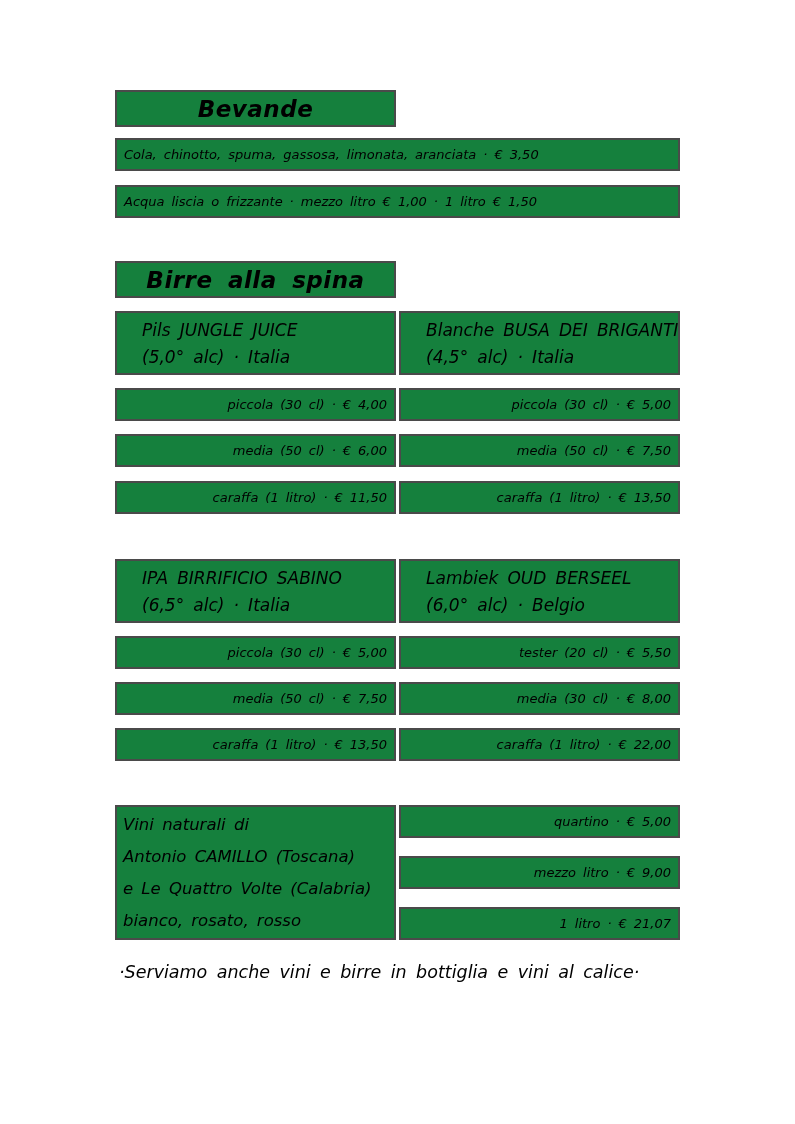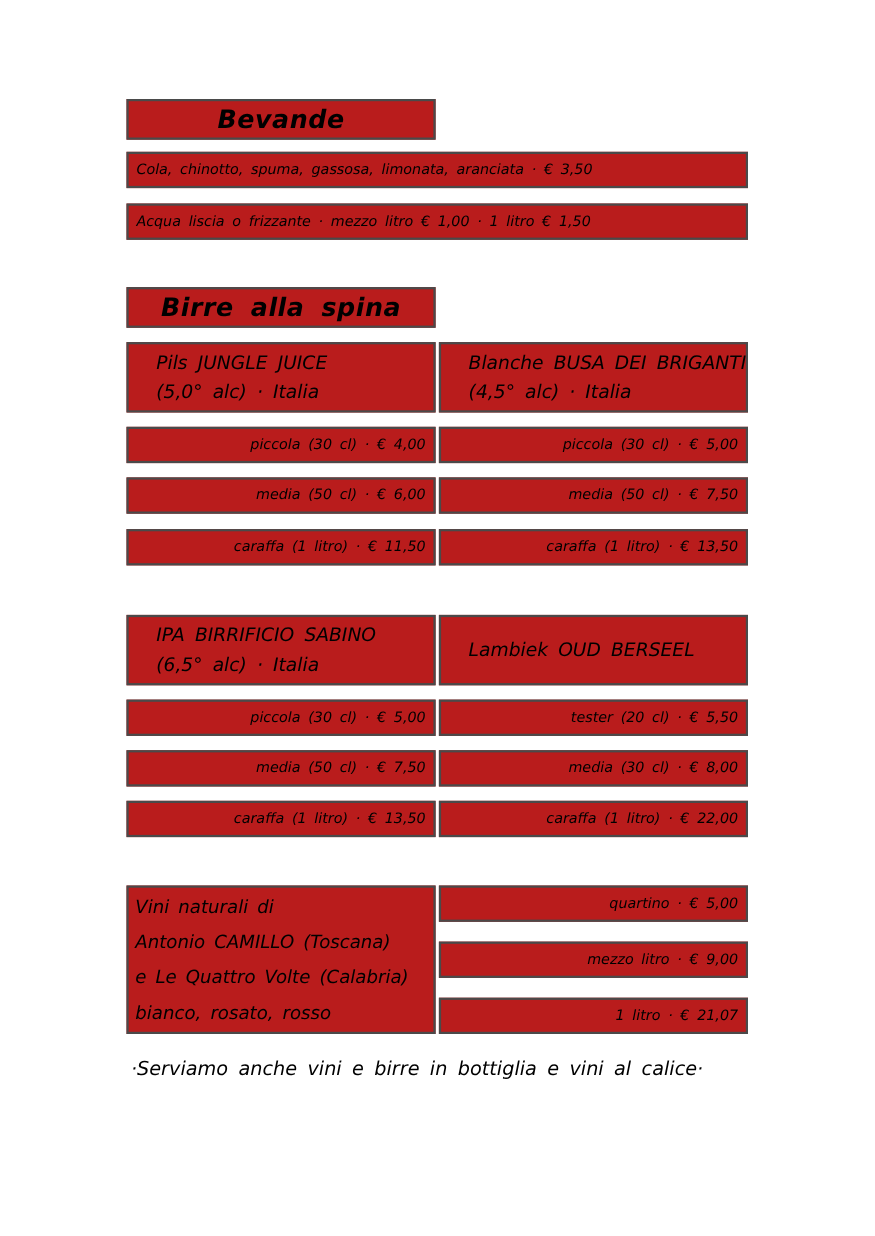--- a/index.html
+++ b/index.html
@@ -12,21 +12,21 @@
   }
   body { height: 1124px; overflow: hidden; }
   .page {
     position: relative;
     width: 795px;
     height: 1124px;
     padding: 90px 115px 0 115px;
   }
   .box {
     border: 2px solid #4a4a4a;
-    background: #b91c1c;
+    background: #15803d;
   }
   .header-box {
     width: 281px;
     height: 37px;
     display: flex;
     align-items: center;
     justify-content: center;
     font-weight: bold;
     font-size: 23px;
     letter-spacing: 0.5px;
@@ -151,20 +151,21 @@
       </div>
     </div>
 
     <div class="two-col mt-45">
       <div class="box name-box">
         <span>IPA BIRRIFICIO SABINO</span>
         <span>(6,5° alc) · Italia</span>
       </div>
       <div class="box name-box">
         <span>Lambiek OUD BERSEEL</span>
+        <span>(6,0° alc) · Belgio</span>
       </div>
     </div>
     <div class="two-col mt-13">
       <div class="box line-box price-box">
         <span>piccola (30 cl) · € 5,00</span>
       </div>
       <div class="box line-box price-box">
         <span>tester (20 cl) · € 5,50</span>
       </div>
     </div>

